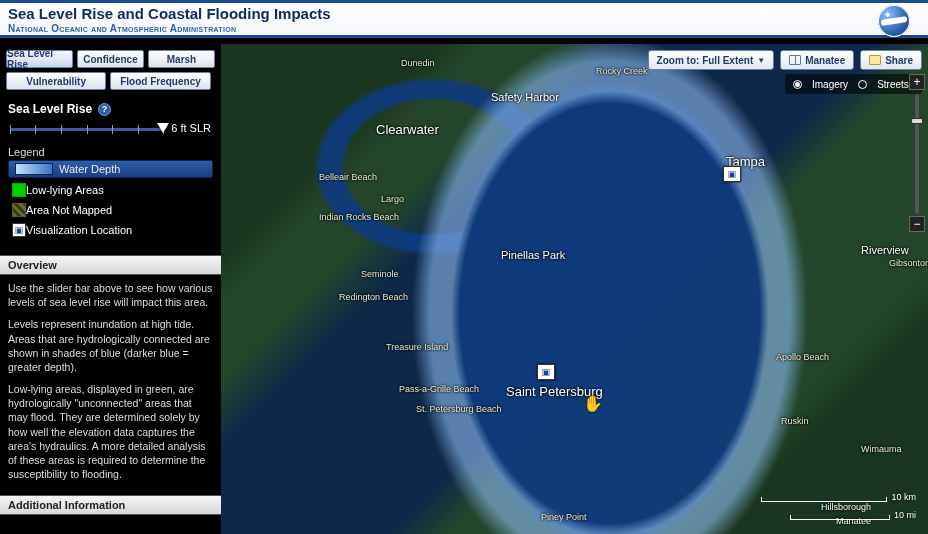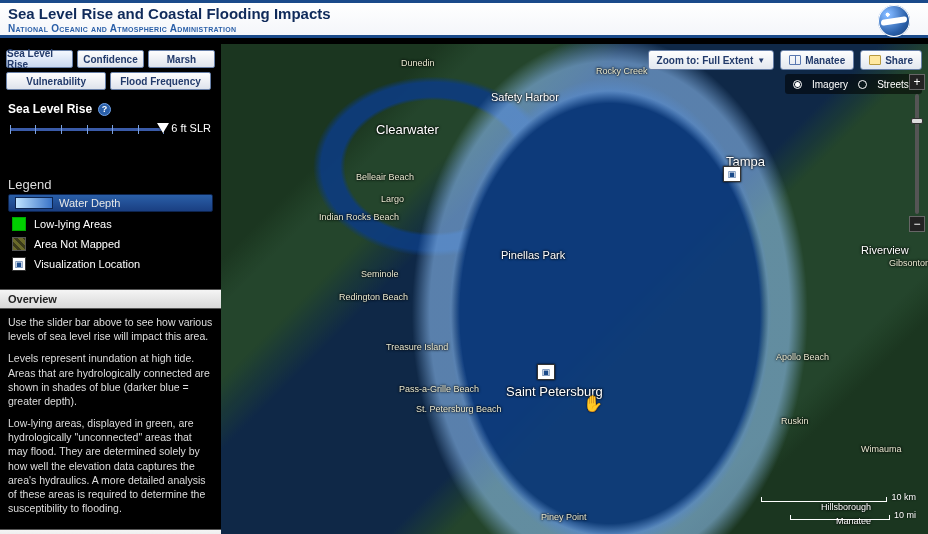--- a/index.html
+++ b/index.html
@@ -27,22 +27,22 @@
 .help-dot { width:13px; height:13px; border-radius:50%; background:#2a5fa8; color:#fff; font-size:9px; display:inline-flex; align-items:center; justify-content:center; border:1px solid #6ea0e8; cursor:pointer;}
 
 
 .slider-wrap { padding: 4px 10px 8px 10px; display:flex; align-items:flex-start; gap:8px; }
 .slider-track { position: relative; flex: 1; height: 14px; }
 .slider-bar { position:absolute; left:0; right:0; top:6px; height:3px; background:#3a5ba8; border-radius:2px; }
 .tick { position:absolute; top:3px; width:1px; height:9px; background:#7aa0e0; }
 .slider-thumb { position:absolute; top:1px; width:0; height:0; border-left:6px solid transparent; border-right:6px solid transparent; border-top:10px solid #fff; transform:translateX(-50%); filter: drop-shadow(0 0 1px #000); cursor:pointer;}
 .slr-readout { color:#fff; font-size:11px; white-space:nowrap;}
 
-.legend-title { padding: 2px 8px; font-size:13px; color:#ddd;margin-top:31px; }
-.legend-item { display:flex; align-items:center; gap:8px; padding:3px 12px; color:#fff; font-size:11px; }
+.legend-title { padding: 2px 8px; font-size:11px; color:#ddd; }
+.legend-item { display:flex; align-items:center; gap:0; padding:3px 12px; color:#fff; font-size:11px; }
 .water-depth { background: linear-gradient(#2a5fa8,#1a3f82); border:1px solid #0d244e; border-radius:2px; padding: 2px 6px; display:flex; align-items:center; gap:6px; margin:0 8px 2px 8px;}
 .water-depth .swatch { width:38px; height:12px; background: linear-gradient(90deg,#bfe3ff,#3a74c8); border:1px solid #0d244e;}
 .swatch-sq { width:14px; height:14px; }
 .low-lying { background:#00d000; border:1px solid #0a0; }
 .not-mapped { background: repeating-linear-gradient(45deg,#6a6a2a 0 3px,#3a3a1a 3px 6px); border:1px solid #555;}
 .viz-loc { width:14px; height:14px; background:#fff; border:1px solid #333; display:flex; align-items:center; justify-content:center; color:#1a4a8a; font-size:9px;}
 
 
 .acc { margin-top:15px; }
 .acc-head { background: linear-gradient(#f5f5f5,#d8d8d8); color:#222; font-weight:bold; font-size:11px; padding:3px 8px; border-top:1px solid #555; border-bottom:1px solid #555; cursor:pointer;}
@@ -175,21 +175,21 @@
     <div class="sat"></div>
     <div class="water"></div>
     <div class="shallow"></div>
 
     <div class="city-label small" style="left:180px; top:14px;">Dunedin</div>
     <div class="city-label small" style="left:375px; top:22px;">Rocky Creek</div>
     <div class="city-label" style="left:270px; top:47px;">Safety Harbor</div>
     <div class="city-label" style="left:155px; top:78px; font-size:13px;">Clearwater</div>
     <div class="city-label" style="left:505px; top:110px; font-size:13px;">Tampa</div>
     <div class="city-label small" style="left:160px; top:150px;">Largo</div>
-    <div class="city-label small" style="left:98px; top:128px;padding-left:37px;">Belleair Beach</div>
+    <div class="city-label small" style="left:98px; top:128px;">Belleair Beach</div>
     <div class="city-label small" style="left:98px; top:168px;">Indian Rocks Beach</div>
     <div class="city-label" style="left:280px; top:205px;">Pinellas Park</div>
     <div class="city-label small" style="left:140px; top:225px;">Seminole</div>
     <div class="city-label small" style="left:118px; top:248px;">Redington Beach</div>
     <div class="city-label small" style="left:165px; top:298px;">Treasure Island</div>
     <div class="city-label small" style="left:178px; top:340px;">Pass-a-Grille Beach</div>
     <div class="city-label small" style="left:195px; top:360px;">St. Petersburg Beach</div>
     <div class="city-label" style="left:285px; top:300px; font-size:13px; text-align:center;margin-top:40px;">Saint Petersburg</div>
     <div class="city-label small" style="left:620px; top:214px;margin-left:48px;">Gibsonton</div>
     <div class="city-label" style="left:640px; top:200px;">Riverview</div>

